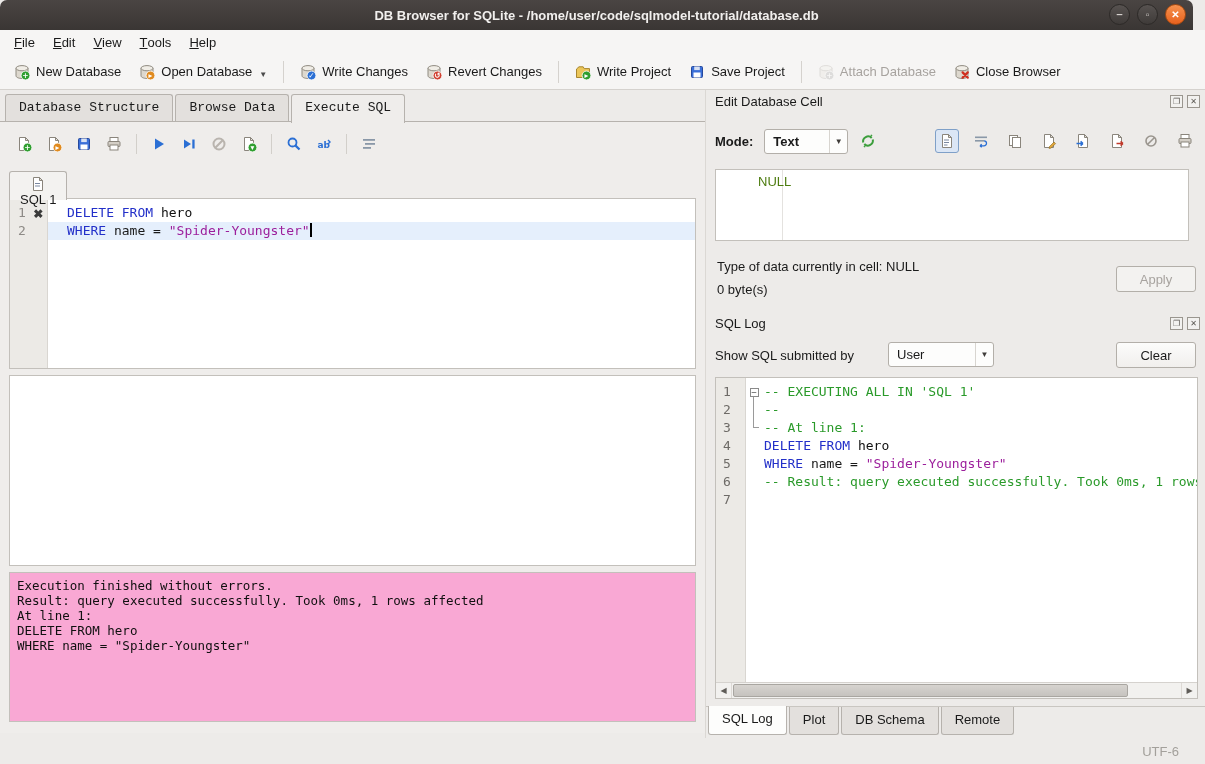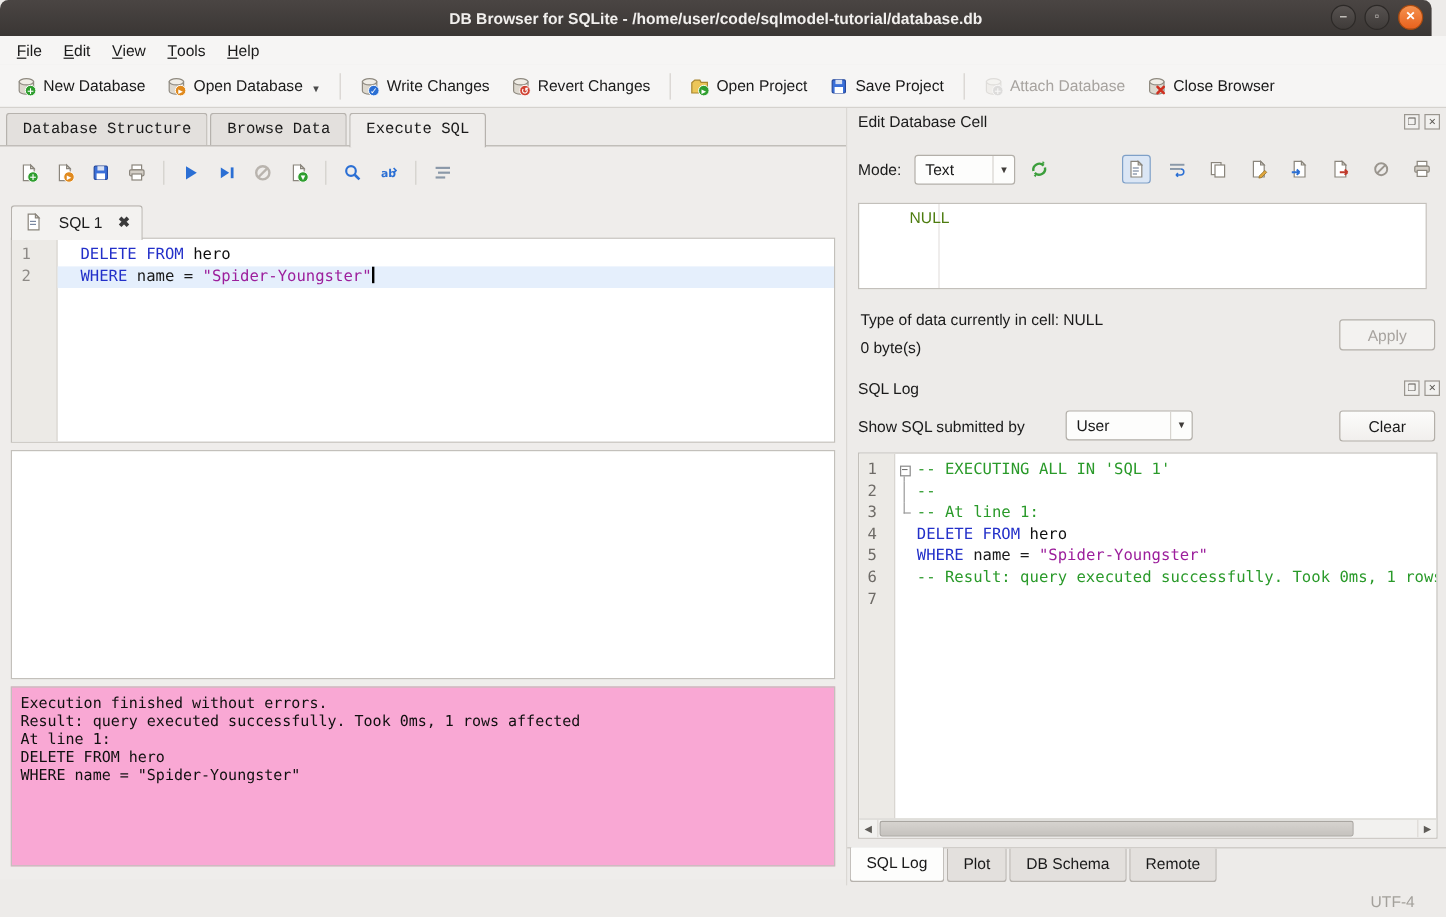--- a/index.html
+++ b/index.html
@@ -57,23 +57,23 @@
   
   .left-panel {
     position:absolute; left:0; top:121px; width:705px; height:612px;
     background:#efedeb; border-top:1px solid #b6b2ad;
   }
   .sql-toolbar { position:absolute; left:12px; top:8px; height:28px; display:flex; align-items:center; gap:6px; }
   .sicon { width:24px; height:24px; display:flex; align-items:center; justify-content:center; border-radius:3px; }
   .ssep { width:1px; height:20px; background:#d2cfca; margin:0 4px; }
   .sqltabbar { position:absolute; left:9px; top:48px; height:29px; display:flex; align-items:flex-end; }
   .sqltab {
-    display:flex; align-items:center; gap:13px; padding:4px 10px 6px;
+    display:flex; align-items:center; gap:0; padding:4px 10px 6px;
     border:1px solid #b6b2ad; border-bottom:none; border-radius:3px 3px 0 0;
-    background:#f3f2f0; height:29px; margin-bottom:-1px; position:relative; z-index:2;
+    background:#f3f2f0; height:29px; margin-bottom:-1px; position:relative; z-index:2;flex-direction:column;
   }
   .sqltab .closex { font-size:12px; color:#3a3a3a; font-weight:bold; }
   .editor {
     position:absolute; left:9px; top:76px; width:687px; height:171px;
     background:#fff; border:1px solid #c3c0bb; overflow:hidden;
   }
   .gutter-bg { position:absolute; left:0; top:0; bottom:0; width:38px; background:#eceae6; border-right:1px solid #d9d6d1; }
   .code-lines { position:relative; padding-top:5px; }
   .crow { display:flex; height:18px; line-height:18px; font-family:"DejaVu Sans Mono", monospace; font-size:13px; }
   .crow .ln { width:38px; flex:0 0 38px; padding-left:8px; color:#8d8a86; }
@@ -98,21 +98,21 @@
   
   .right-panel {
     position:absolute; left:705px; top:90px; width:500px; height:648px;
     background:#edebe9; border-left:1px solid #dbd8d4;
   }
   .dock-title { position:absolute; left:9px; top:4px; font-size:13px; }
   .dock-title2 { position:absolute; left:9px; top:226px; font-size:13px; }
   .dockbtns { position:absolute; display:flex; gap:4px; right:5px; }
   .dockbtn { width:13px; height:13px; border:1px solid #9a968f; background:#f2f1ef; color:#5a5752;
     font-size:8px; display:flex; align-items:center; justify-content:center; }
-  .mode-row { position:absolute; left:9px; top:37px; right:6px; height:28px; display:flex; align-items:center; }
+  .mode-row { position:absolute; left:9px; top:37px; right:6px; height:28px; display:flex; align-items:center;font-weight:bold; }
   .combo {
     height:25px; background:#fdfdfc; border:1px solid #b3afa9; border-radius:3px;
     display:flex; align-items:center; padding-left:8px; position:relative;
   }
   .combo .combo-arrow { margin-left:auto; width:18px; text-align:center; font-size:8px; color:#3f3c39; border-left:1px solid #d8d5d0; align-self:stretch; display:flex; align-items:center; justify-content:center; }
   .cell-icons { position:absolute; right:2px; top:2px; display:flex; gap:10px; align-items:center; }
   .cicon { width:24px; height:24px; display:flex; align-items:center; justify-content:center; border-radius:3px; border:1px solid transparent; }
   .cicon.selected { background:#dbe6f5; border-color:#7fa0c8; }
   .cellbox {
     position:absolute; left:9px; top:79px; width:474px; height:72px;
@@ -242,21 +242,21 @@
     </div>
     <div class="tsep"></div>
     <div class="tbtn">
       <span class="ticon">
         <svg viewBox="0 0 16 16" width="16" height="16">
           <path d="M1.5 5 l2.5-2.2 h4.2 l1 1.8 h5.3 v8.9 h-13 z" fill="#ecc659" stroke="#a8862f"></path>
           <circle cx="11.5" cy="11.5" r="4.4" fill="#2f9e2f" stroke="#fff" stroke-width="0.8"></circle>
           <text x="11.5" y="14.3" font-size="7.5" text-anchor="middle" fill="#fff" font-weight="bold" font-family="DejaVu Sans, sans-serif">▸</text>
         </svg>
       </span>
-      <span>Open Project</span>
+      <span>Write Project</span>
     </div>
     <div class="tbtn">
       <span class="ticon">
         <svg viewBox="0 0 16 16" width="16" height="16">
           <rect x="2.5" y="2.5" width="11" height="11" rx="1" fill="#3a6fd8" stroke="#27499c"></rect>
           <rect x="5.2" y="2.5" width="5.6" height="3.6" fill="#d9e1f2"></rect>
           <rect x="4.5" y="8.5" width="7" height="5" fill="#fff"></rect>
         </svg>
       </span>
       <span>Save Project</span>
@@ -578,14 +578,14 @@
 
   <div class="btabs" id="btabs">
       <div class="btab active">SQL Log</div>
       <div class="btab">Plot</div>
       <div class="btab">DB Schema</div>
       <div class="btab">Remote</div>
     </div>
 </div>
 
 <div class="statusbar">
-  <span class="encoding">UTF-4</span>
+  <span class="encoding">UTF-6</span>
 </div>
 
 </body></html>

